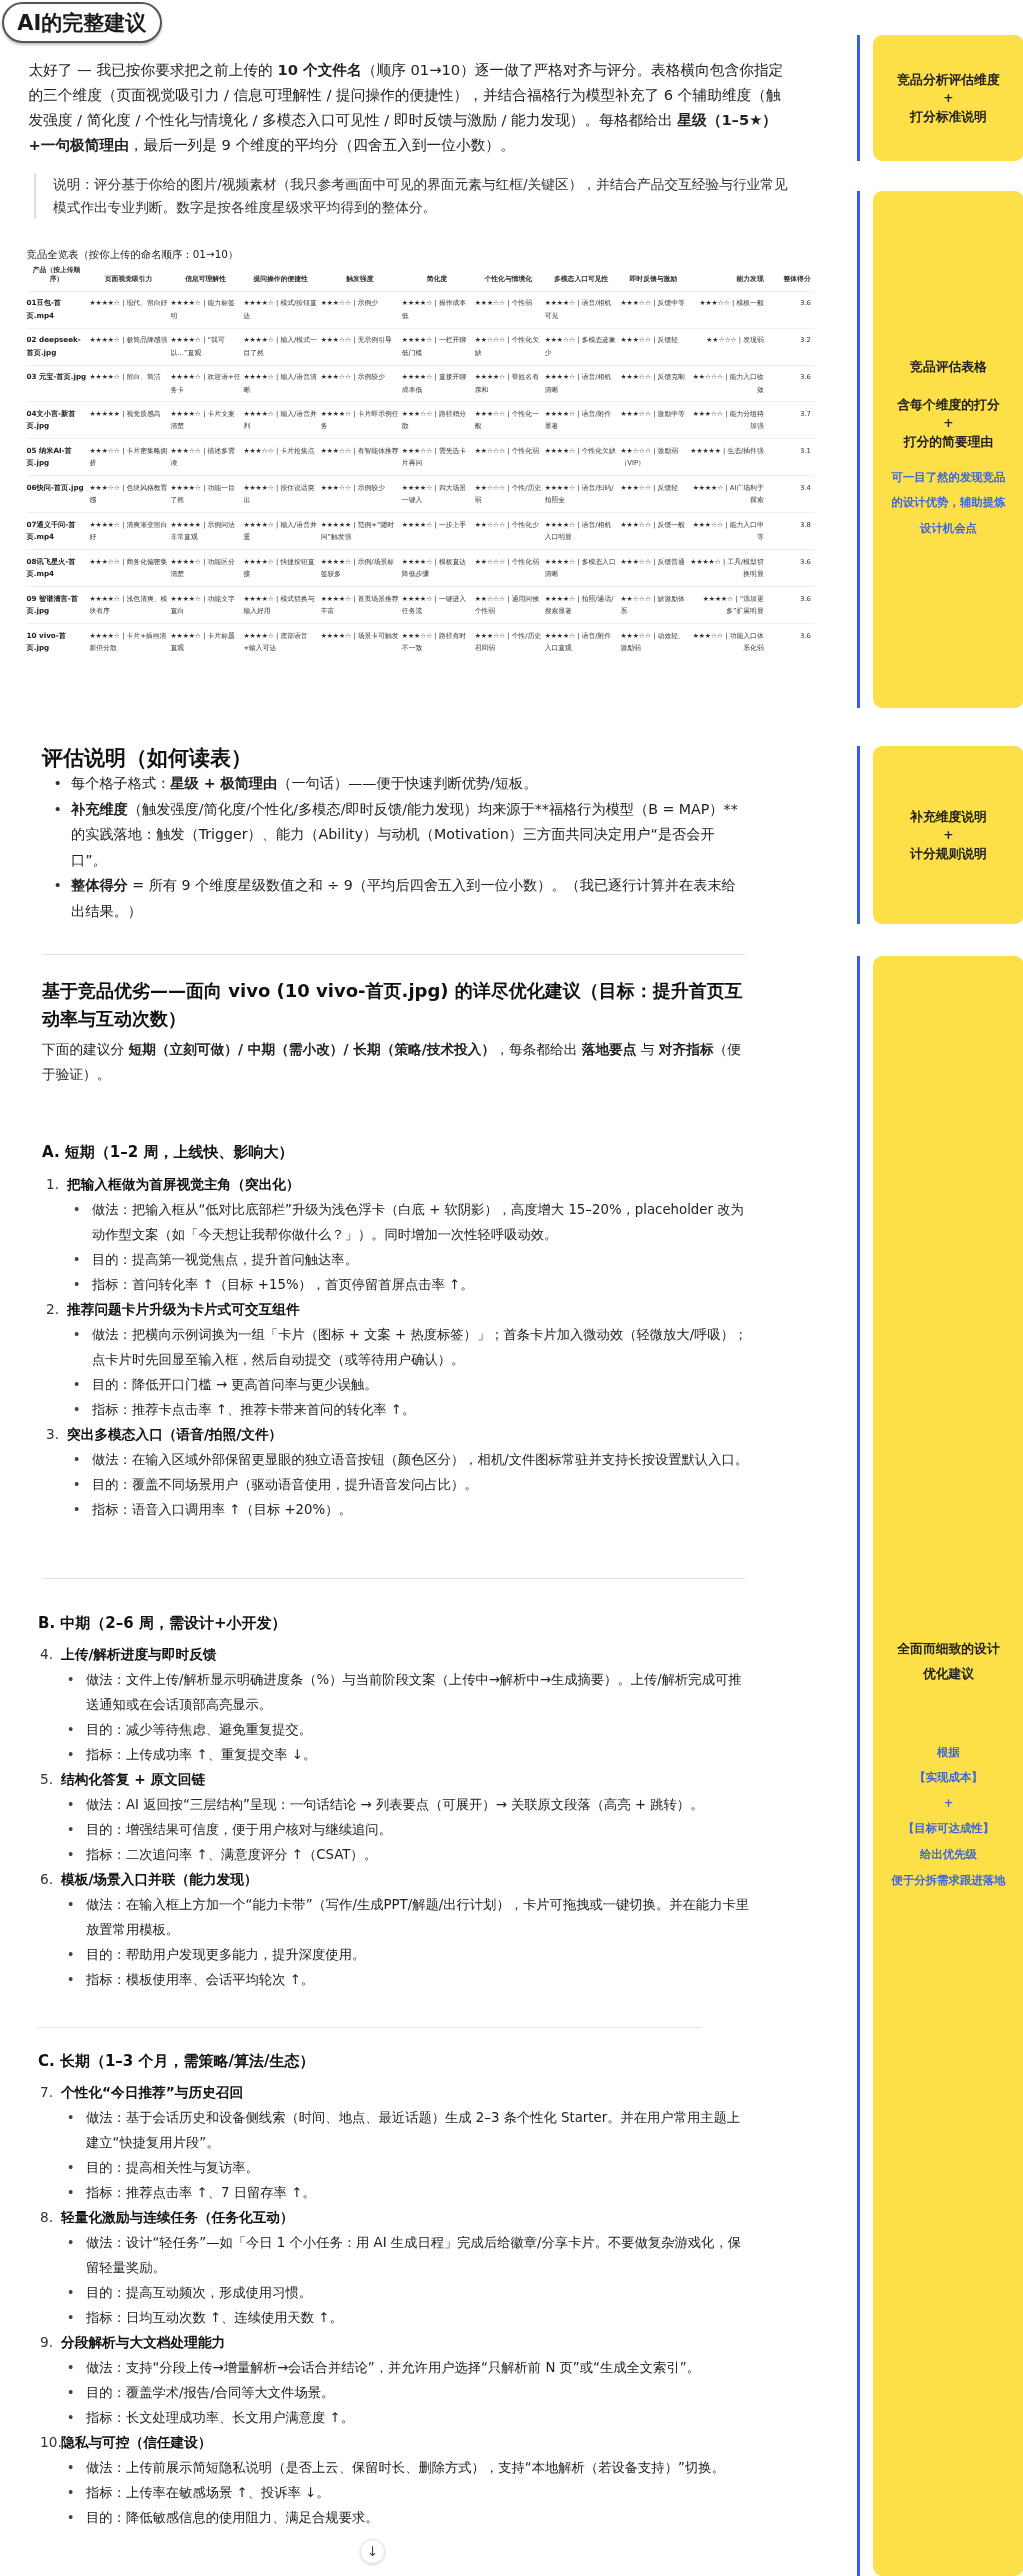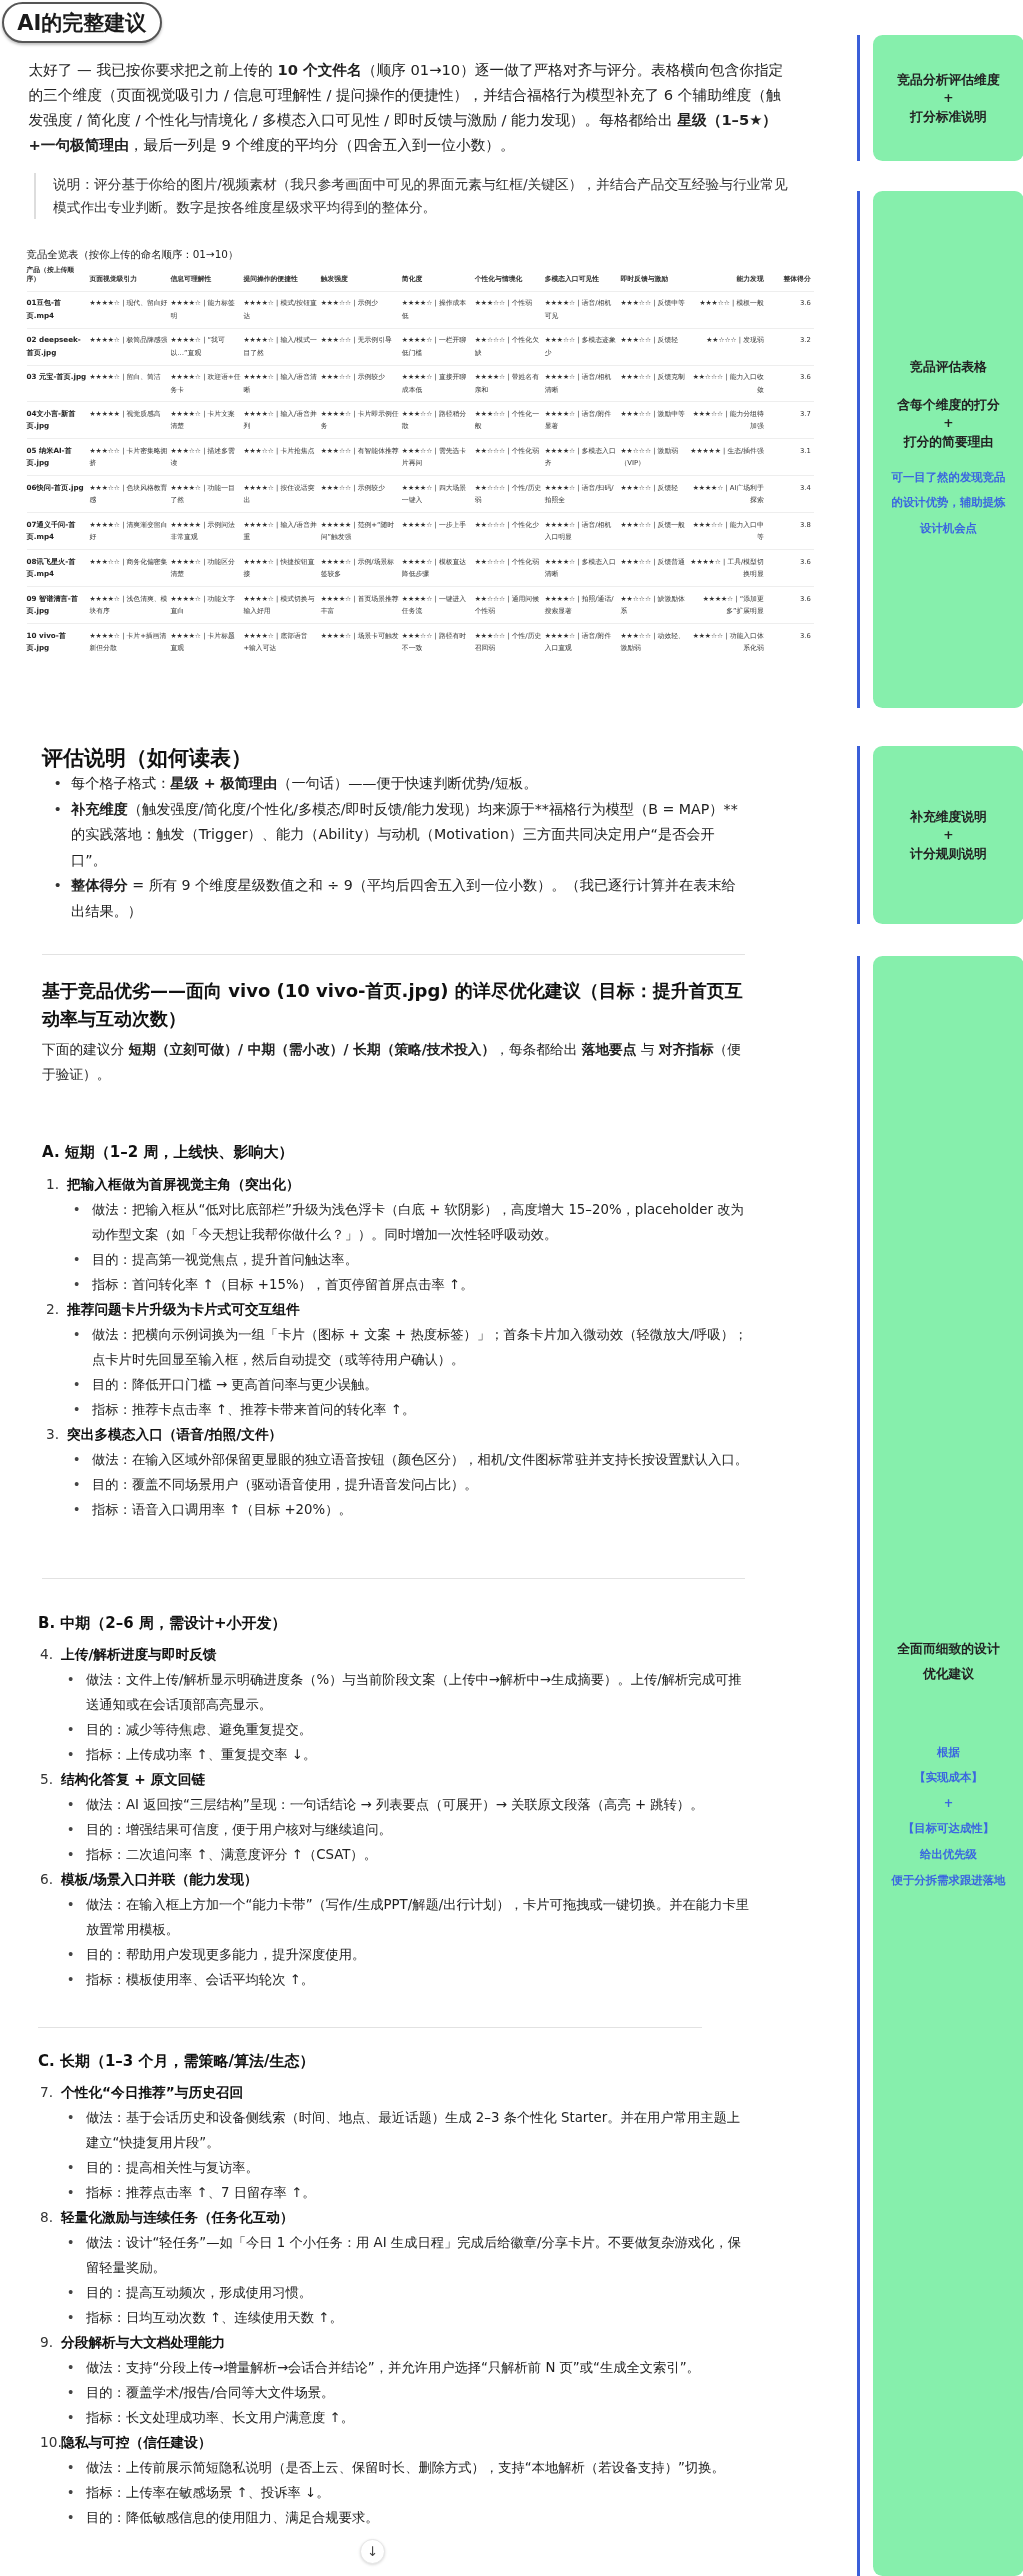--- a/index.html
+++ b/index.html
@@ -8,21 +8,21 @@
 
   .title-pill { position: absolute; left: 1.9px; top: 1.9px; border: 2.8px solid #555; border-radius: 21px; padding: 4.7px 13.3px; font-size: 21px; font-weight: bold; background: #fff; box-shadow: 0 1.9px 2.8px rgba(0,0,0,0.25); }
 
   .main { position: absolute; left: 0; top: 0; width: 834px; }
   .intro { position: absolute; left: 28.4px; top: 57px; width: 758px; font-size: 14.7px; line-height: 25px; color: #222; }
   .intro b { font-weight: bold; }
   .quote { position: absolute; left: 34px; top: 173px; width: 758px; border-left: 2.8px solid #ddd; padding-left: 17px; font-size: 13.7px; line-height: 23px; color: #333; }
 
   .table-title { position: absolute; left: 26.5px; top: 248px; font-size: 10.4px; font-weight: normal; color: #222; }
   table.cmp { position: absolute; left: 26.5px; top: 264px; width: 787px; border-collapse: collapse; font-size: 6.8px; color: #333; }
-  table.cmp th { font-weight: bold; text-align: left; vertical-align: bottom; padding: 1.9px 2.8px 5.7px 0; line-height: 9.5px; color: #333; }
+  table.cmp th { font-weight: bold; text-align: center; vertical-align: bottom; padding: 1.9px 2.8px 5.7px 0; line-height: 9.5px; color: #333; }
   table.cmp td { vertical-align: top; padding: 5.7px 2.8px 5.7px 0; line-height: 12.3px; }
   table.cmp tr.row { border-top: 0.9px solid #eee; }
   table.cmp td.prod { font-weight: bold; color: #222; width: 63px; font-size: 7.2px; margin-top: 28px; }
   table.cmp td.score, table.cmp th.score { text-align: right; width: 47px; }
   table.cmp td.right, table.cmp th.right { text-align: right; }
 
   .h2 { position: absolute; font-size: 21px; font-weight: bold; color: #111; }
   .h2b { position: absolute; font-size: 18px; font-weight: bold; color: #111; line-height: 28.4px; }
   .bullets { position: absolute; font-size: 14.2px; line-height: 25.6px; color: #222; list-style: none; }
   .bullets li { position: relative; padding-left: 25px; }
@@ -34,21 +34,21 @@
   .item { position: absolute; left: 46px; width: 711px; }
   .item-title { font-size: 13.7px; font-weight: bold; color: #111; line-height: 25px; }
   .item-title .num { display: inline-block; width: 21px; font-weight: normal; color: #333; }
   .item ul { list-style: none; margin-left: 21px; }
   .item li { position: relative; padding-left: 25px; font-size: 13.3px; line-height: 25px; color: #222; }
   .item li::before { content: "•"; position: absolute; left: 5.7px; color: #444; }
 
   .scroll-btn { position: absolute; width: 25px; height: 25px; border-radius: 50%; background: #fff; border: 0.9px solid #e5e5e5; box-shadow: 0 0.9px 2.8px rgba(0,0,0,0.15); display: flex; align-items: center; justify-content: center; font-size: 13.3px; color: #444; }
 
   .side-bar { position: absolute; left: 857px; width: 2.8px; background: #3b5fd9; }
-  .side-card { position: absolute; left: 873px; width: 151px; background: #86efac; border-radius: 9.5px; display: flex; flex-direction: column; justify-content: center; align-items: center; text-align: center; }
+  .side-card { position: absolute; left: 873px; width: 151px; background: #fde047; border-radius: 9.5px; display: flex; flex-direction: column; justify-content: center; align-items: center; text-align: center; }
   .side-card .t { font-size: 12.8px; font-weight: bold; color: #222; line-height: 19px; }
   .side-card .plus { font-size: 12.3px; font-weight: bold; color: #222; line-height: 18px; }
   .side-card .blue { font-size: 11.4px; font-weight: bold; color: #3b66e0; line-height: 25.6px; }
   .side-card .gap { height: 19px; }
 </style>
 </head>
 <body>
 
 <div class="title-pill">AI的完整建议</div>
 
@@ -130,21 +130,21 @@
           <td class="score">3.7</td>
         </tr>
         <tr class="row">
           <td class="prod">05 纳米AI-首页.jpg</td>
           <td>★★★☆☆ | 卡片密集略拥挤</td>
           <td>★★★☆☆ | 描述多需读</td>
           <td>★★★☆☆ | 卡片抢焦点</td>
           <td>★★★☆☆ | 有智能体推荐</td>
           <td>★★★☆☆ | 需先选卡片再问</td>
           <td>★★☆☆☆ | 个性化弱</td>
-          <td>★★★★☆ | 多模态入口齐</td>
+          <td>★★★★☆ | 个性化欠缺</td>
           <td>★★☆☆☆ | 激励弱（VIP）</td>
           <td class="right">★★★★★ | 生态/插件强</td>
           <td class="score">3.1</td>
         </tr>
         <tr class="row">
           <td class="prod">06快问-首页.jpg</td>
           <td>★★★☆☆ | 色块风格教育感</td>
           <td>★★★★☆ | 功能一目了然</td>
           <td>★★★★☆ | 按住说话突出</td>
           <td>★★★☆☆ | 示例较少</td>

